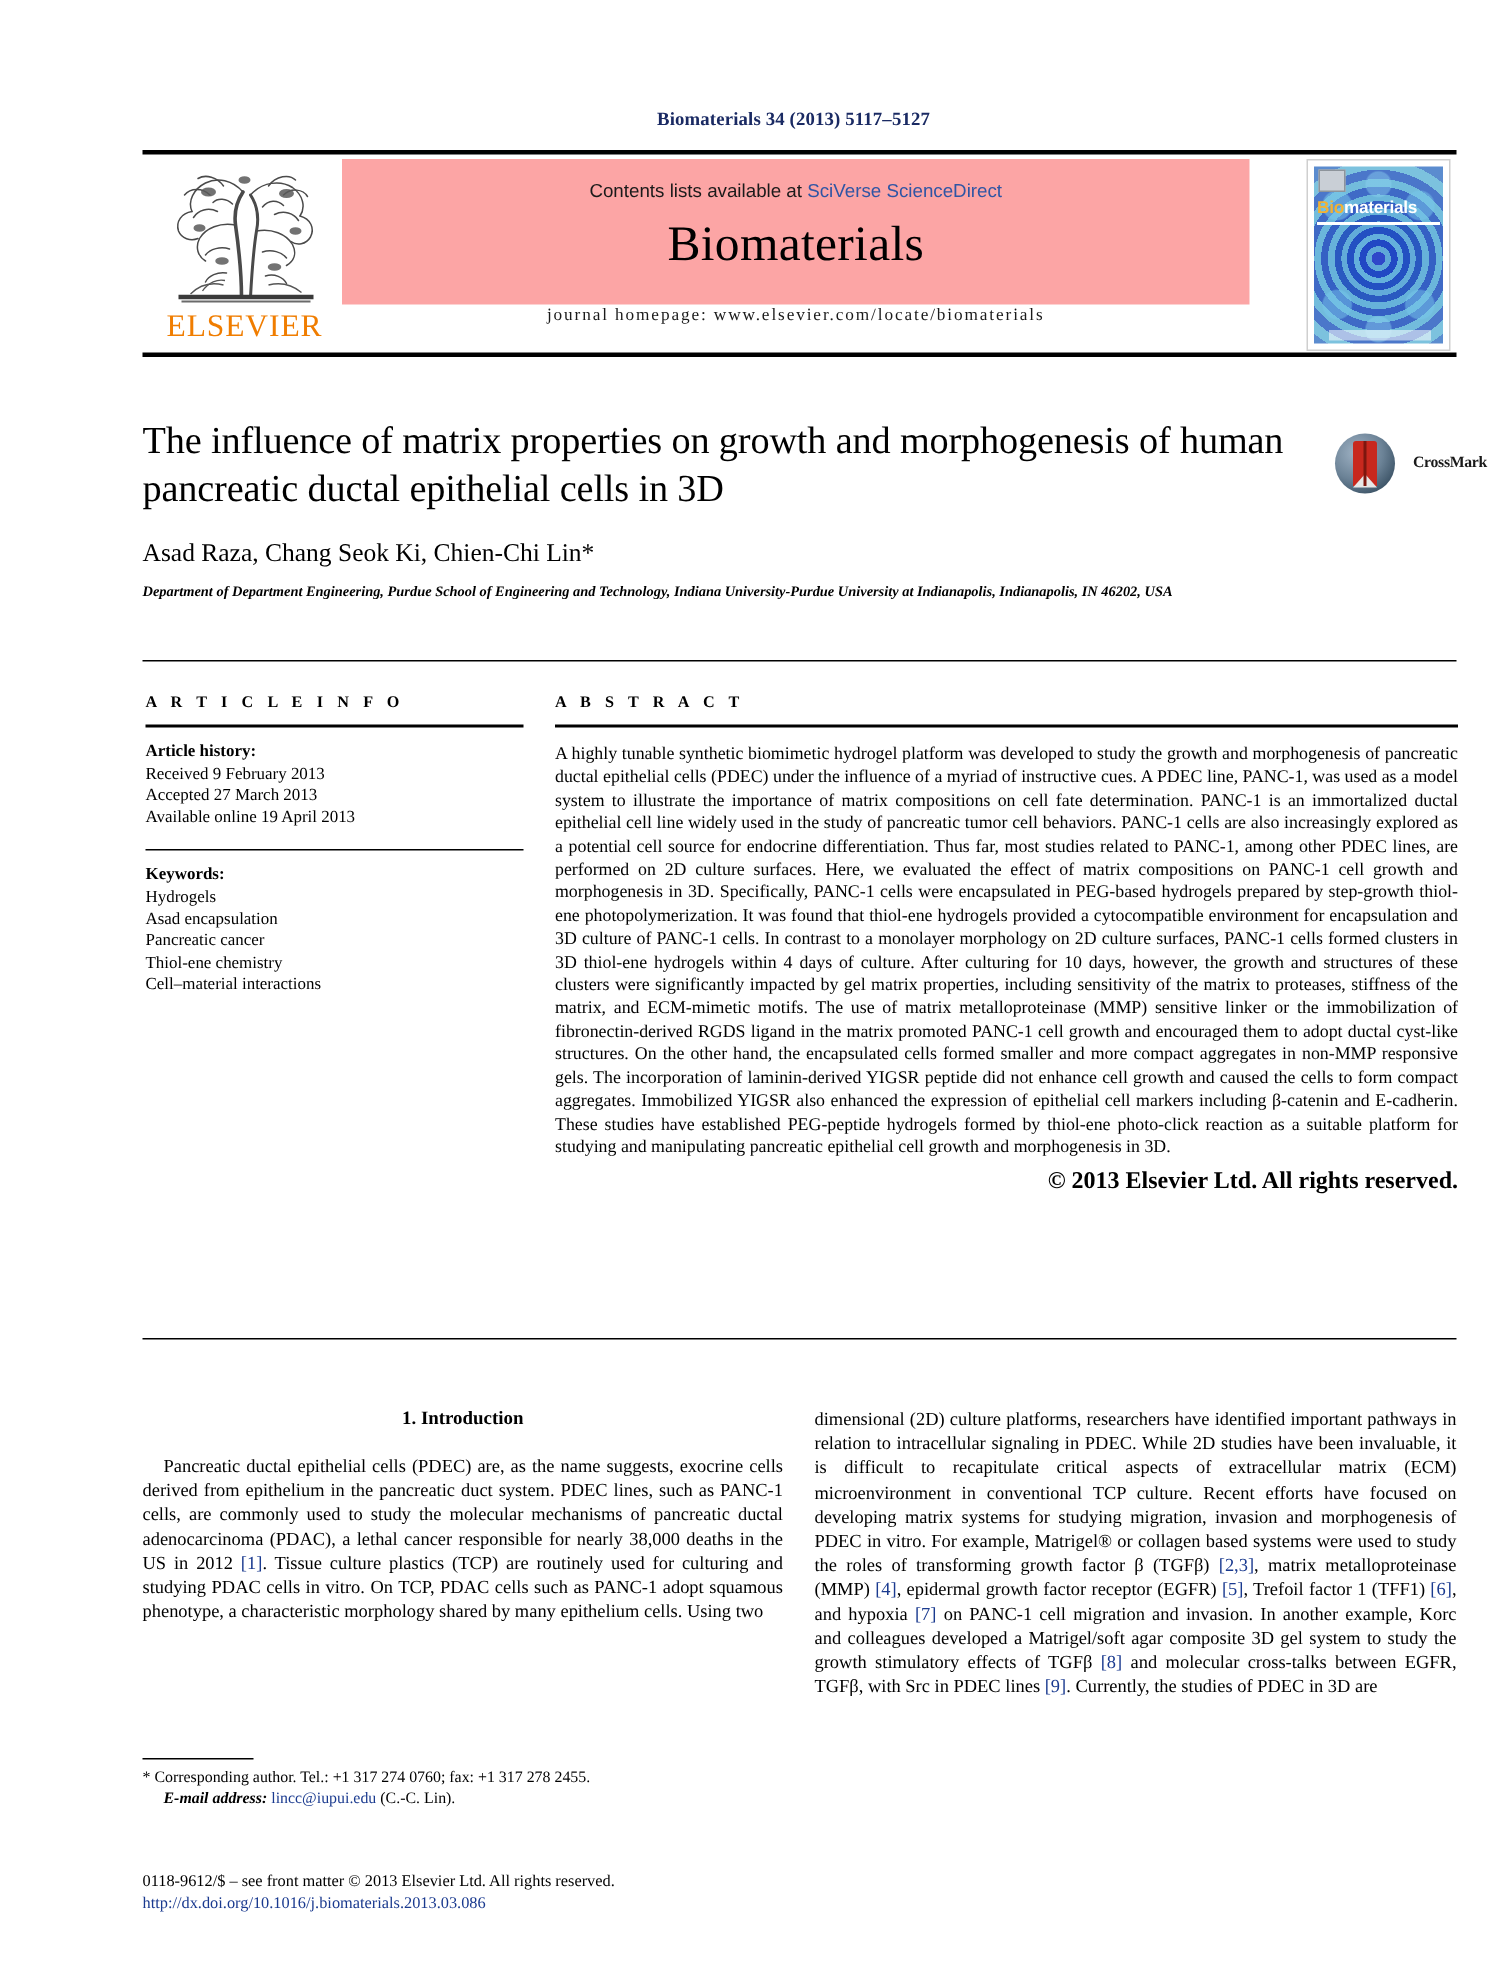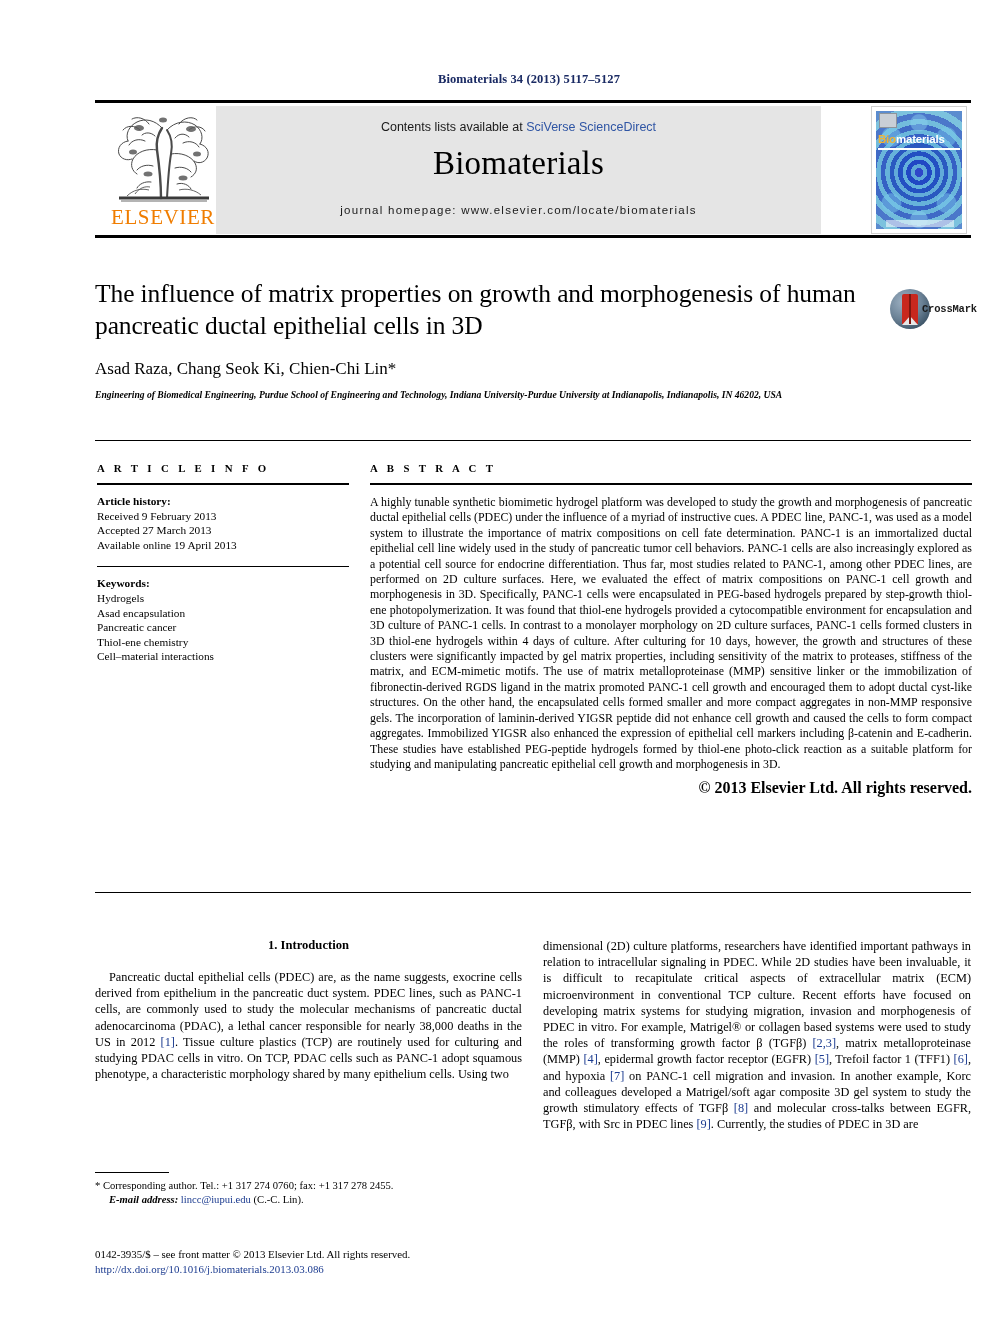--- a/index.html
+++ b/index.html
@@ -80,24 +80,24 @@
     text-align: center;
     font-family: "Liberation Serif", serif;
     font-size: 21px;
     letter-spacing: .6px;
     color: #f07d00;
   }
 
   
   .banner {
     position: absolute;
-    left: 121px; top: 6px;
+    left: 133px; top: 6px;
     width: 605px;
-    height: 128px;
-    background: #e5e5e5;
+    height: 97px;
+    background: #fca5a5;
   }
   .banner-contents {
     position: absolute;
     left: 0; top: 14px;
     width: 605px;
     text-align: center;
     font-family: "Liberation Sans", sans-serif;
     font-size: 12.5px;
     color: #1a1a1a;
   }
@@ -110,21 +110,21 @@
     font-family: "Liberation Serif", serif;
     font-size: 33px;
     color: #000;
     letter-spacing: .2px;
   }
   .banner-homepage {
     position: absolute;
     left: 0; top: 98px;
     width: 605px;
     text-align: center;
-    font-family: Liberation Sans, sans-serif;
+    font-family: Liberation Serif, serif;
     font-size: 11.5px;
     letter-spacing: 1.25px;
     color: #1a1a1a;
   }
 
   
   .cover {
     position: absolute;
     left: 776px; top: 6px;
     width: 96px;
@@ -254,22 +254,22 @@
     border-bottom: 9px solid #e7e7e7;
   }
   .crossmark-spine {
     position: absolute;
     left: 19px; top: 5px;
     width: 2px; height: 30px;
     background: #7d160f;
   }
   .crossmark-label {
     position: absolute;
-    left: 32px; top: 16px;
-    font-family: Liberation Mono, monospace;
+    left: 52px; top: 16px;
+    font-family: Liberation Serif, serif;
     font-size: 10.5px;
     font-weight: bold;
     color: #1a1a1a;
     letter-spacing: -.2px;
   }
 
   
   .rule-full {
     position: absolute;
     left: 62px;
@@ -458,21 +458,21 @@
       <div class="cover-badge"></div>
       <div class="cover-title"><span class="bio">Bio</span><span class="mat">materials</span></div>
       <div class="cover-underline"></div>
       <div class="cover-footer"></div>
     </div>
   </div>
 
   <div class="title-block">
     <h1 class="article-title">The influence of matrix properties on growth and morphogenesis of human pancreatic ductal epithelial cells in 3D</h1>
     <div class="authors">Asad Raza, Chang Seok Ki, Chien-Chi Lin*</div>
-    <div class="affiliation">Engineering of Biomedical Engineering, Purdue School of Engineering and Technology, Indiana University-Purdue University at Indianapolis, Indianapolis, IN 46202, USA</div>
+    <div class="affiliation">Department of Department Engineering, Purdue School of Engineering and Technology, Indiana University-Purdue University at Indianapolis, Indianapolis, IN 46202, USA</div>
   </div>
 
   <div class="crossmark">
     <div class="crossmark-mark">
       <div class="crossmark-book"></div>
       <div class="crossmark-spine"></div>
     </div>
     <div class="crossmark-label">CrossMark</div>
   </div>
 
@@ -517,17 +517,17 @@
 
   <div class="footnote">
     <div class="footnote-rule"></div>
     <div class="footnote-text">
       <div>* Corresponding author. Tel.: +1 317 274 0760; fax: +1 317 278 2455.</div>
       <div style="padding-left:14px;"><span class="lead">E-mail address:</span> <span class="mail-link">lincc@iupui.edu</span><span> (C.-C. Lin).</span></div>
     </div>
   </div>
 
   <div class="colophon">
-    <div>0142-3935/$ – see front matter © 2013 Elsevier Ltd. All rights reserved.</div>
+    <div>0118-9612/$ – see front matter © 2013 Elsevier Ltd. All rights reserved.</div>
     <div class="doi-link">http://dx.doi.org/10.1016/j.biomaterials.2013.03.086</div>
   </div>
 
 </div>
 
 </body></html>

